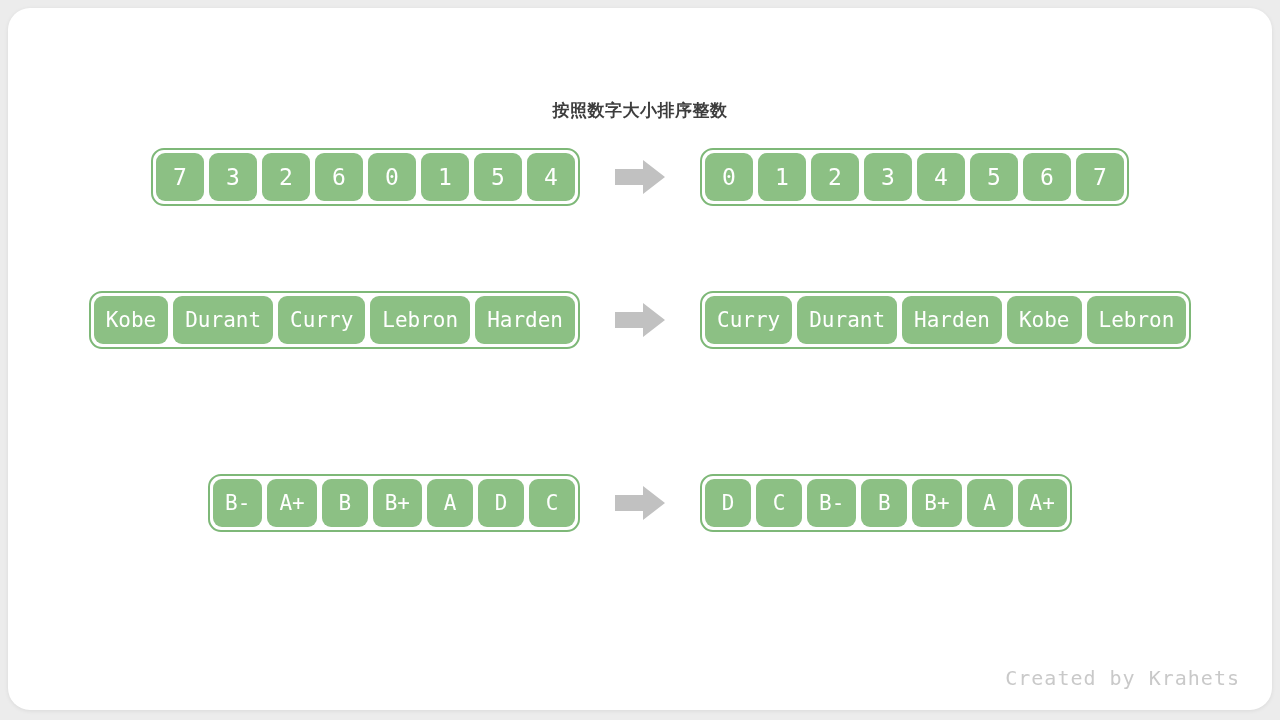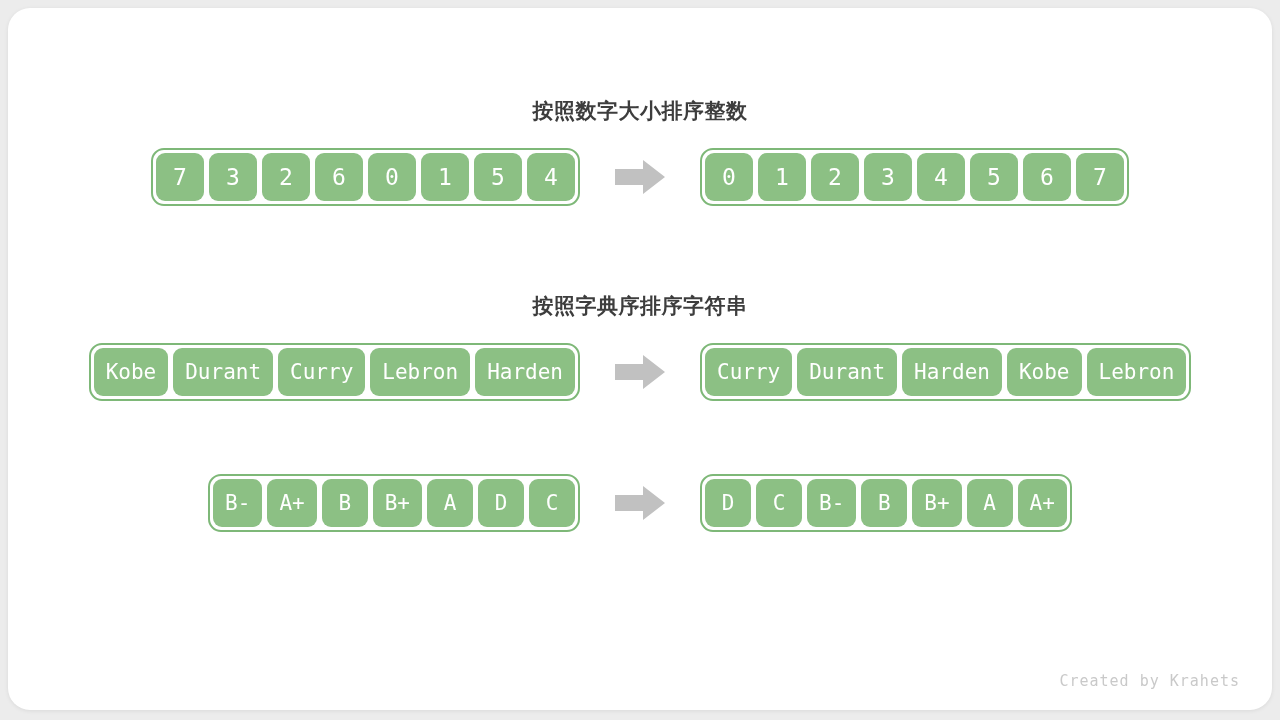--- a/index.html
+++ b/index.html
@@ -28,21 +28,21 @@
     display: grid;
     grid-template-columns: 572px 120px 1fr;
     align-items: center;
   }
   .row:nth-of-type(1) { top: 88px; }
   .row:nth-of-type(2) { top: 283px; }
   .row:nth-of-type(3) { top: 466px; }
   .row-title {
     grid-column: 1 / 4;
     text-align: center;
-    font-size: 21px;
+    font-size: 17px;
     font-weight: bold;
     color: var(--title, #3D3D3D);
     line-height: 30px;
     margin-bottom: 22px;
     letter-spacing: 0.5px;
   }
   .array-left {
     grid-column: 1;
     justify-self: end;
   }
@@ -85,21 +85,21 @@
     min-width: 48px;
     padding: 0;
     font-size: 23px;
   }
   .arrow-svg { display: block; }
   .watermark {
     position: absolute;
     right: 32px;
     bottom: 20px;
     font-family: "DejaVu Sans Mono", "Liberation Mono", monospace;
-    font-size: 15px;
+    font-size: 20px;
     letter-spacing: 1px;
     color: var(--watermark, #C9C9C9);
   }
 </style>
 </head>
 <body>
 
 <div class="panel">
   <div>
   <div class="row">
@@ -129,21 +129,20 @@
             <div class="cell cell-digit">3</div>
             <div class="cell cell-digit">4</div>
             <div class="cell cell-digit">5</div>
             <div class="cell cell-digit">6</div>
             <div class="cell cell-digit">7</div>
           </div>
     </div>
   </div>
 
   <div class="row">
-    <div class="row-title">按照字典序排序字符串</div>
     <div class="array-left">
       <div class="array-container">
             <div class="cell">Kobe</div>
             <div class="cell">Durant</div>
             <div class="cell">Curry</div>
             <div class="cell">Lebron</div>
             <div class="cell">Harden</div>
           </div>
     </div>
     <div class="arrow-wrap">

